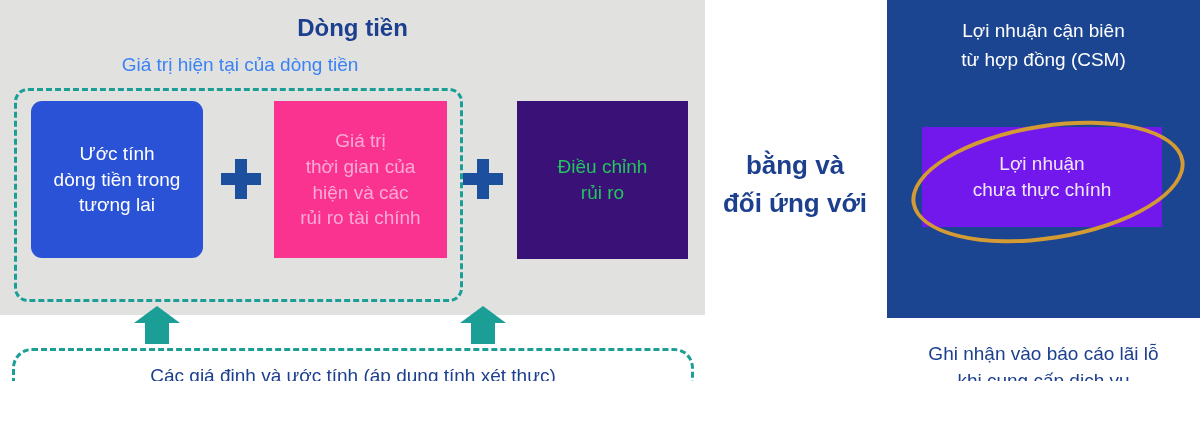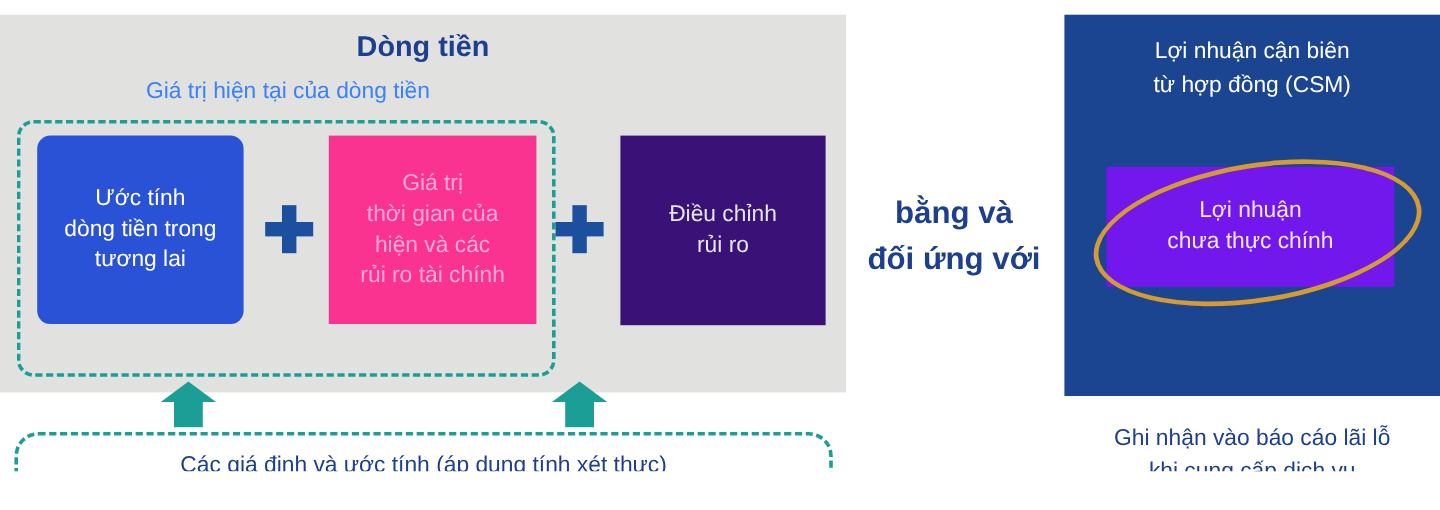--- a/index.html
+++ b/index.html
@@ -1,33 +1,33 @@
 <!DOCTYPE html>
 <html><head>
 <meta charset="utf-8">
 <style>
   html,body{margin:0;padding:0;background:#ffffff;}
   .stage{
     position:relative;width:1200px;height:381px;background:#ffffff;
-    font-family:"Liberation Sans","DejaVu Sans",sans-serif;overflow:hidden;margin-top:12px;
+    font-family:"Liberation Sans","DejaVu Sans",sans-serif;overflow:hidden;
   }
   .ml{white-space:pre-line;}
   
   .gray-panel{position:absolute;left:0;top:0;width:705px;height:315px;background:#e1e1e0;}
   .cf-title{position:absolute;left:0;top:14px;width:705px;text-align:center;
     font-size:24px;font-weight:bold;color:#1c3f8e;}
   .cf-subtitle{position:absolute;left:10px;top:54px;width:460px;text-align:center;
     font-size:19px;color:#3b82f6;}
   .dashed-group{position:absolute;left:14px;top:88px;width:443px;height:208px;
     border:3px dashed #1a9e96;border-radius:14px;}
   .cbox{position:absolute;display:flex;align-items:center;justify-content:center;
     text-align:center;font-size:19px;line-height:1.35;}
   .box-blue{left:31px;top:101px;width:172px;height:157px;background:#2a52d6;color:#ffffff;border-radius:11px;}
   .box-pink{left:274px;top:101px;width:173px;height:157px;background:#fb3390;color:#f9aad6;}
-  .box-deep{left:517px;top:101px;width:171px;height:158px;background:#3a1277;color:#e5e5e5;}
+  .box-deep{left:517px;top:101px;width:171px;height:158px;background:#3a1277;color:#22c55e;}
   .discount{position:absolute;left:264px;top:266px;width:193px;text-align:center;
     font-size:20px;font-weight:bold;color:#1c3f8e;}
   
   .plus{position:absolute;width:40px;height:40px;}
   .plus .pv{position:absolute;left:14px;top:0;width:12px;height:40px;background:#1d4f9f;}
   .plus .ph{position:absolute;left:0;top:14px;width:40px;height:12px;background:#1d4f9f;}
   .plus1{left:221px;top:159px;}
   .plus2{left:463px;top:159px;}
   
   .uparrow{position:absolute;width:46px;}

